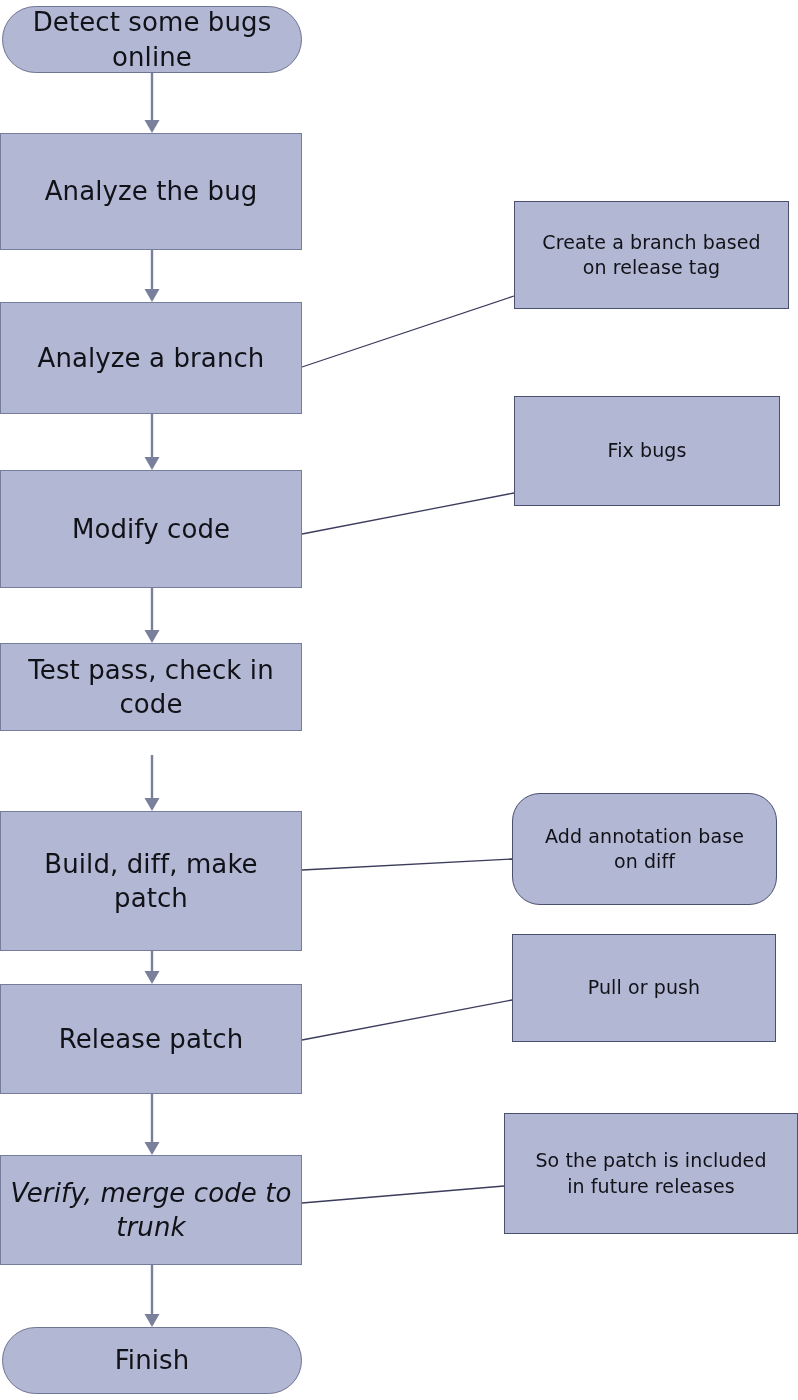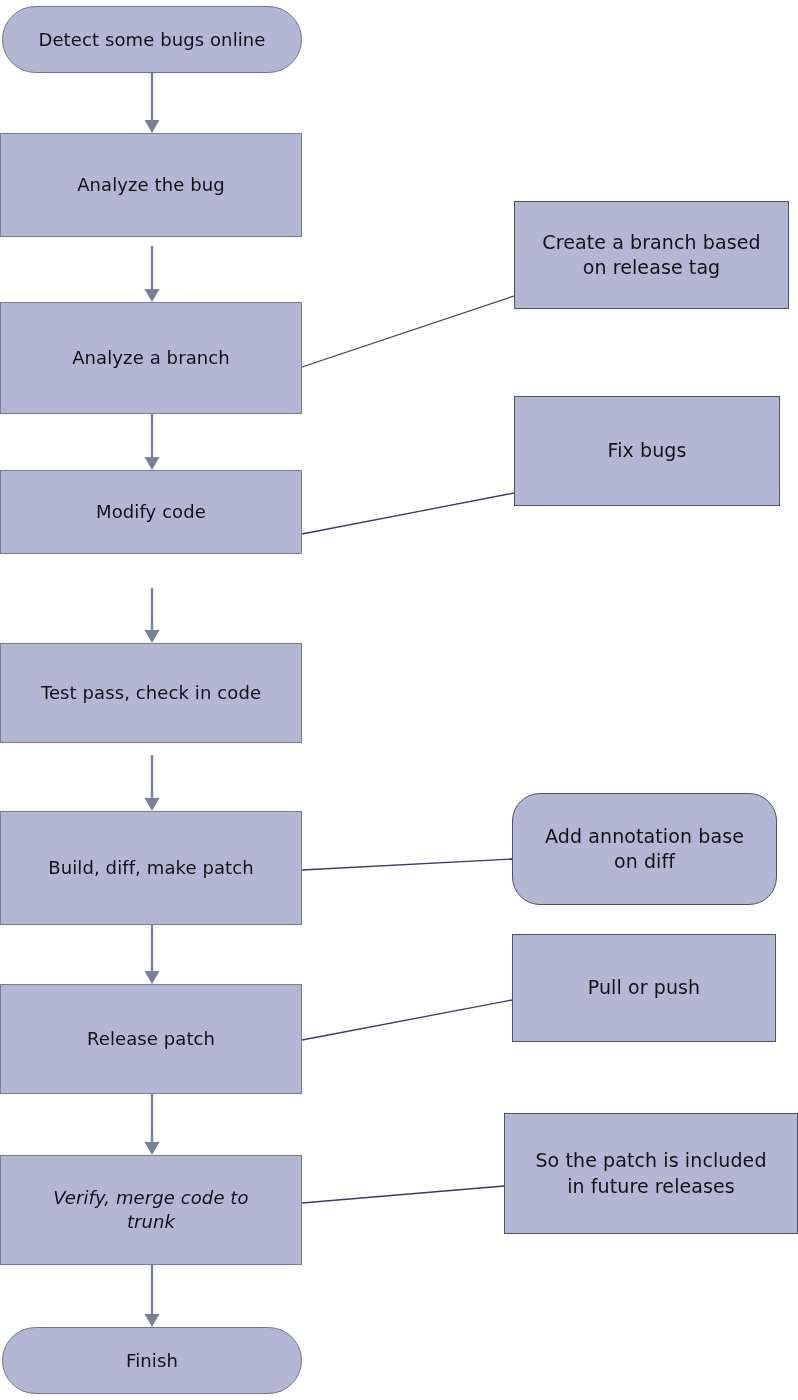--- a/index.html
+++ b/index.html
@@ -29,21 +29,21 @@
   .node {
     position: absolute;
     box-sizing: border-box;
     display: flex;
     align-items: center;
     justify-content: center;
     text-align: center;
     color: #111118;
     background: #b2b8d4;
     border: 1px solid #7d82a0;
-    font-size: 18px;
+    font-size: 26px;
     line-height: 1.32;
     letter-spacing: 0.1px;
     padding: 2px 6px;
   }
   .node.terminator {
     border-radius: 999px;
     border: 1px solid #6f7594;
   }
   .node.process {
     border: 1px solid #767c9c;
@@ -103,33 +103,33 @@
         <line x1="302" y1="870" x2="512" y2="859" stroke="#3b3b5c" stroke-width="1.3"></line>
         <line x1="302" y1="1040" x2="512" y2="1000" stroke="#3b3b5c" stroke-width="1.3"></line>
         <line x1="302" y1="1203" x2="504" y2="1186" stroke="#3b3b5c" stroke-width="1.3"></line>
       </g>
   </svg>
 
   <div id="node-group">
       <div class="node terminator" style="left: 2px; top: 6px; width: 300px; height: 67px;">
         <span class="label">Detect some bugs online</span>
       </div>
-      <div class="node process" style="left: 0px; top: 133px; width: 302px; height: 104px;">
+      <div class="node process" style="left: 0px; top: 133px; width: 302px; height: 117px;">
         <span class="label">Analyze the bug</span>
       </div>
       <div class="node process" style="left: 0px; top: 302px; width: 302px; height: 112px;">
         <span class="label">Analyze a branch</span>
       </div>
-      <div class="node process" style="left: 0px; top: 470px; width: 302px; height: 84px;">
+      <div class="node process" style="left: 0px; top: 470px; width: 302px; height: 118px;">
         <span class="label">Modify code</span>
       </div>
-      <div class="node process" style="left: 0px; top: 643px; width: 302px; height: 100px;">
+      <div class="node process" style="left: 0px; top: 643px; width: 302px; height: 88px;">
         <span class="label">Test pass, check in code</span>
       </div>
-      <div class="node process" style="left: 0px; top: 811px; width: 302px; height: 114px;">
+      <div class="node process" style="left: 0px; top: 811px; width: 302px; height: 140px;">
         <span class="label">Build, diff, make patch</span>
       </div>
       <div class="node process" style="left: 0px; top: 984px; width: 302px; height: 110px;">
         <span class="label">Release patch</span>
       </div>
       <div class="node process" style="left: 0px; top: 1155px; width: 302px; height: 110px; font-style: italic;">
         <span class="label">Verify,  merge code to
 trunk</span>
       </div>
       <div class="node terminator" style="left: 2px; top: 1327px; width: 300px; height: 67px; justify-content: center;">

